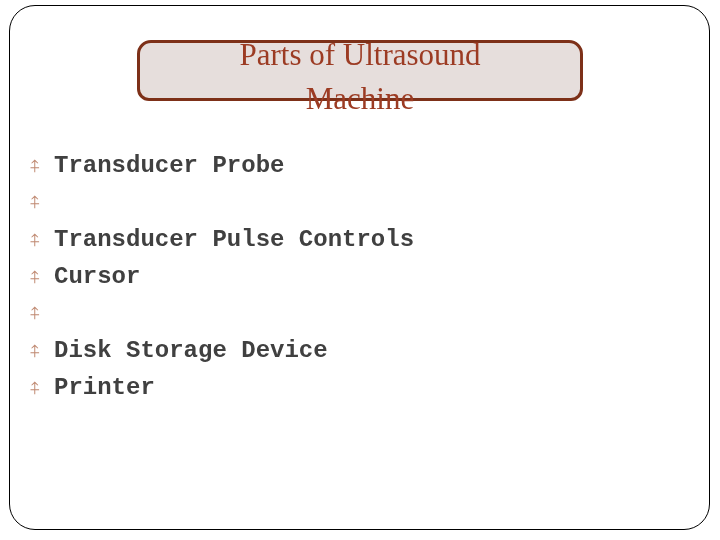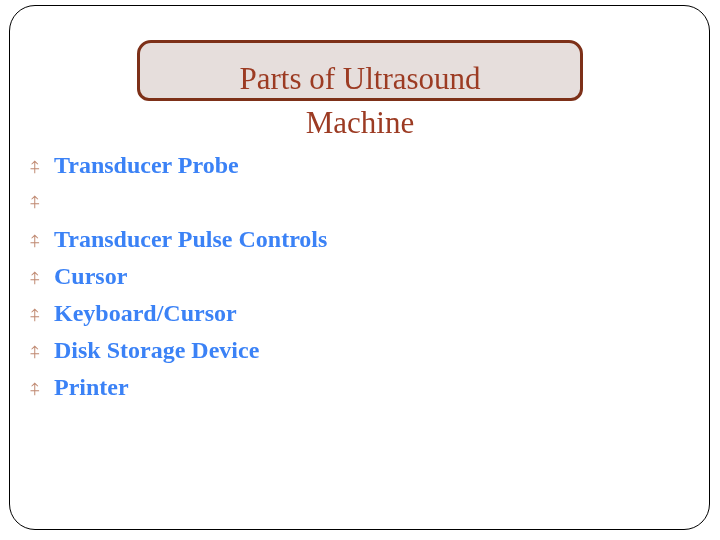--- a/index.html
+++ b/index.html
@@ -50,21 +50,20 @@
     top: 33px;
     width: 446px;
     text-align: center;
     color: #9c3b23;
     font-family: "Liberation Serif", "DejaVu Serif", serif;
     font-size: 31px;
     line-height: 44px;
     letter-spacing: 0px;
     white-space: pre-line;
     pointer-events: none;
-    margin-top: 24px;
   }
 
   
   .bullet-list {
     position: absolute;
     left: 30px;
     top: 147px;
     width: 640px;
     margin: 0;
     padding: 0;
@@ -83,22 +82,22 @@
     width: 24px;
     flex: 0 0 24px;
     color: #c08a72;
     font-family: "DejaVu Sans", sans-serif;
     font-size: 17px;
     line-height: 37px;
     text-align: left;
   }
 
   .bullet-label {
-    color: #3b82f6;
-    font-family: Liberation Serif, serif;
+    color: #404040;
+    font-family: Liberation Mono, monospace;
     font-weight: bold;
     font-size: 24px;
     line-height: 37px;
     white-space: nowrap;
   }
 </style>
 </head>
 <body>
 
 <div class="slide">
@@ -125,21 +124,20 @@
       <span class="bullet-label">Transducer Pulse Controls</span>
     </li>
 
     <li class="bullet-item">
       <span class="bullet-glyph">⍏</span>
       <span class="bullet-label">Cursor</span>
     </li>
 
     <li class="bullet-item">
       <span class="bullet-glyph">⍏</span>
-      <span class="bullet-label">Keyboard/Cursor</span>
     </li>
 
     <li class="bullet-item">
       <span class="bullet-glyph">⍏</span>
       <span class="bullet-label">Disk Storage Device</span>
     </li>
 
     <li class="bullet-item">
       <span class="bullet-glyph">⍏</span>
       <span class="bullet-label">Printer</span>

